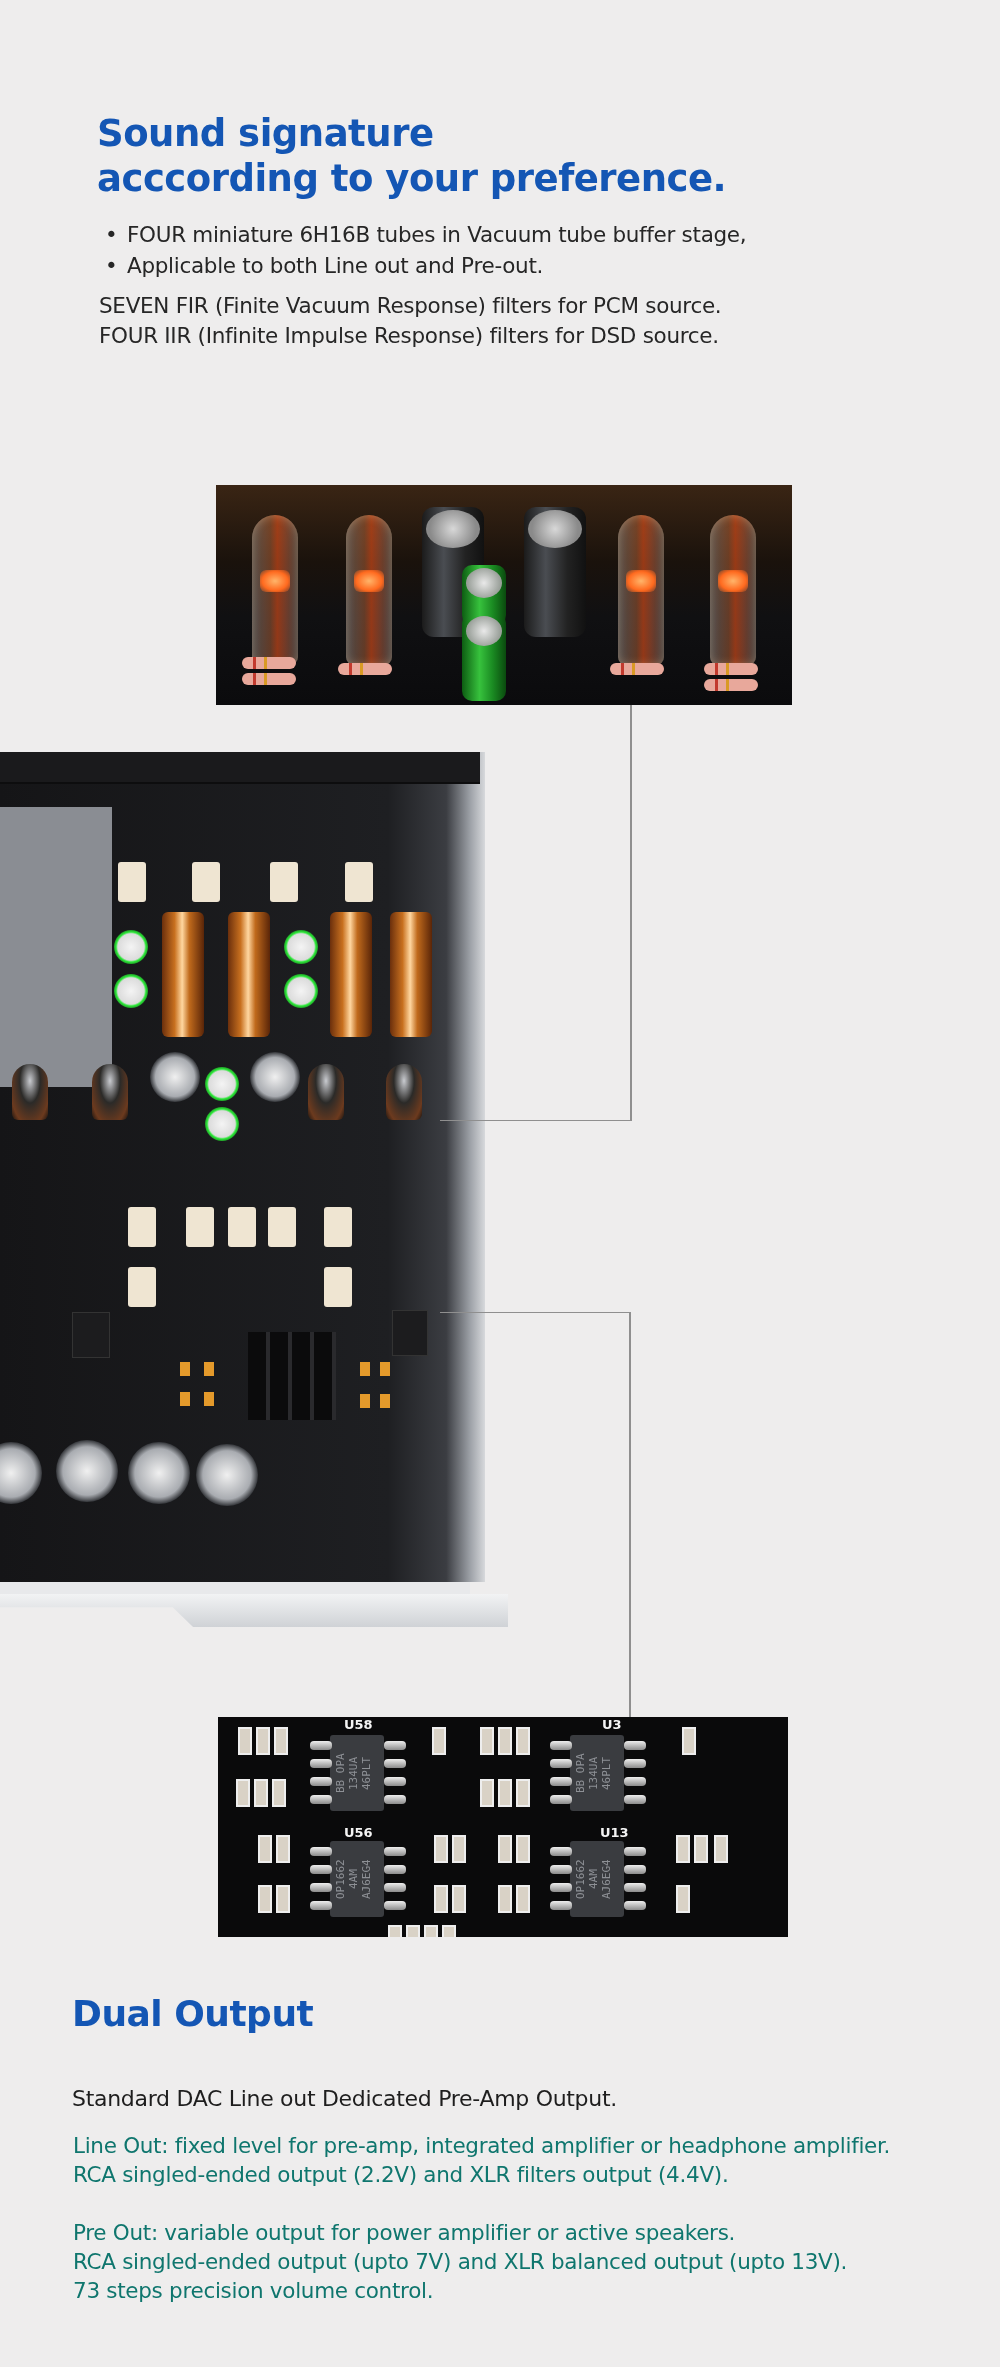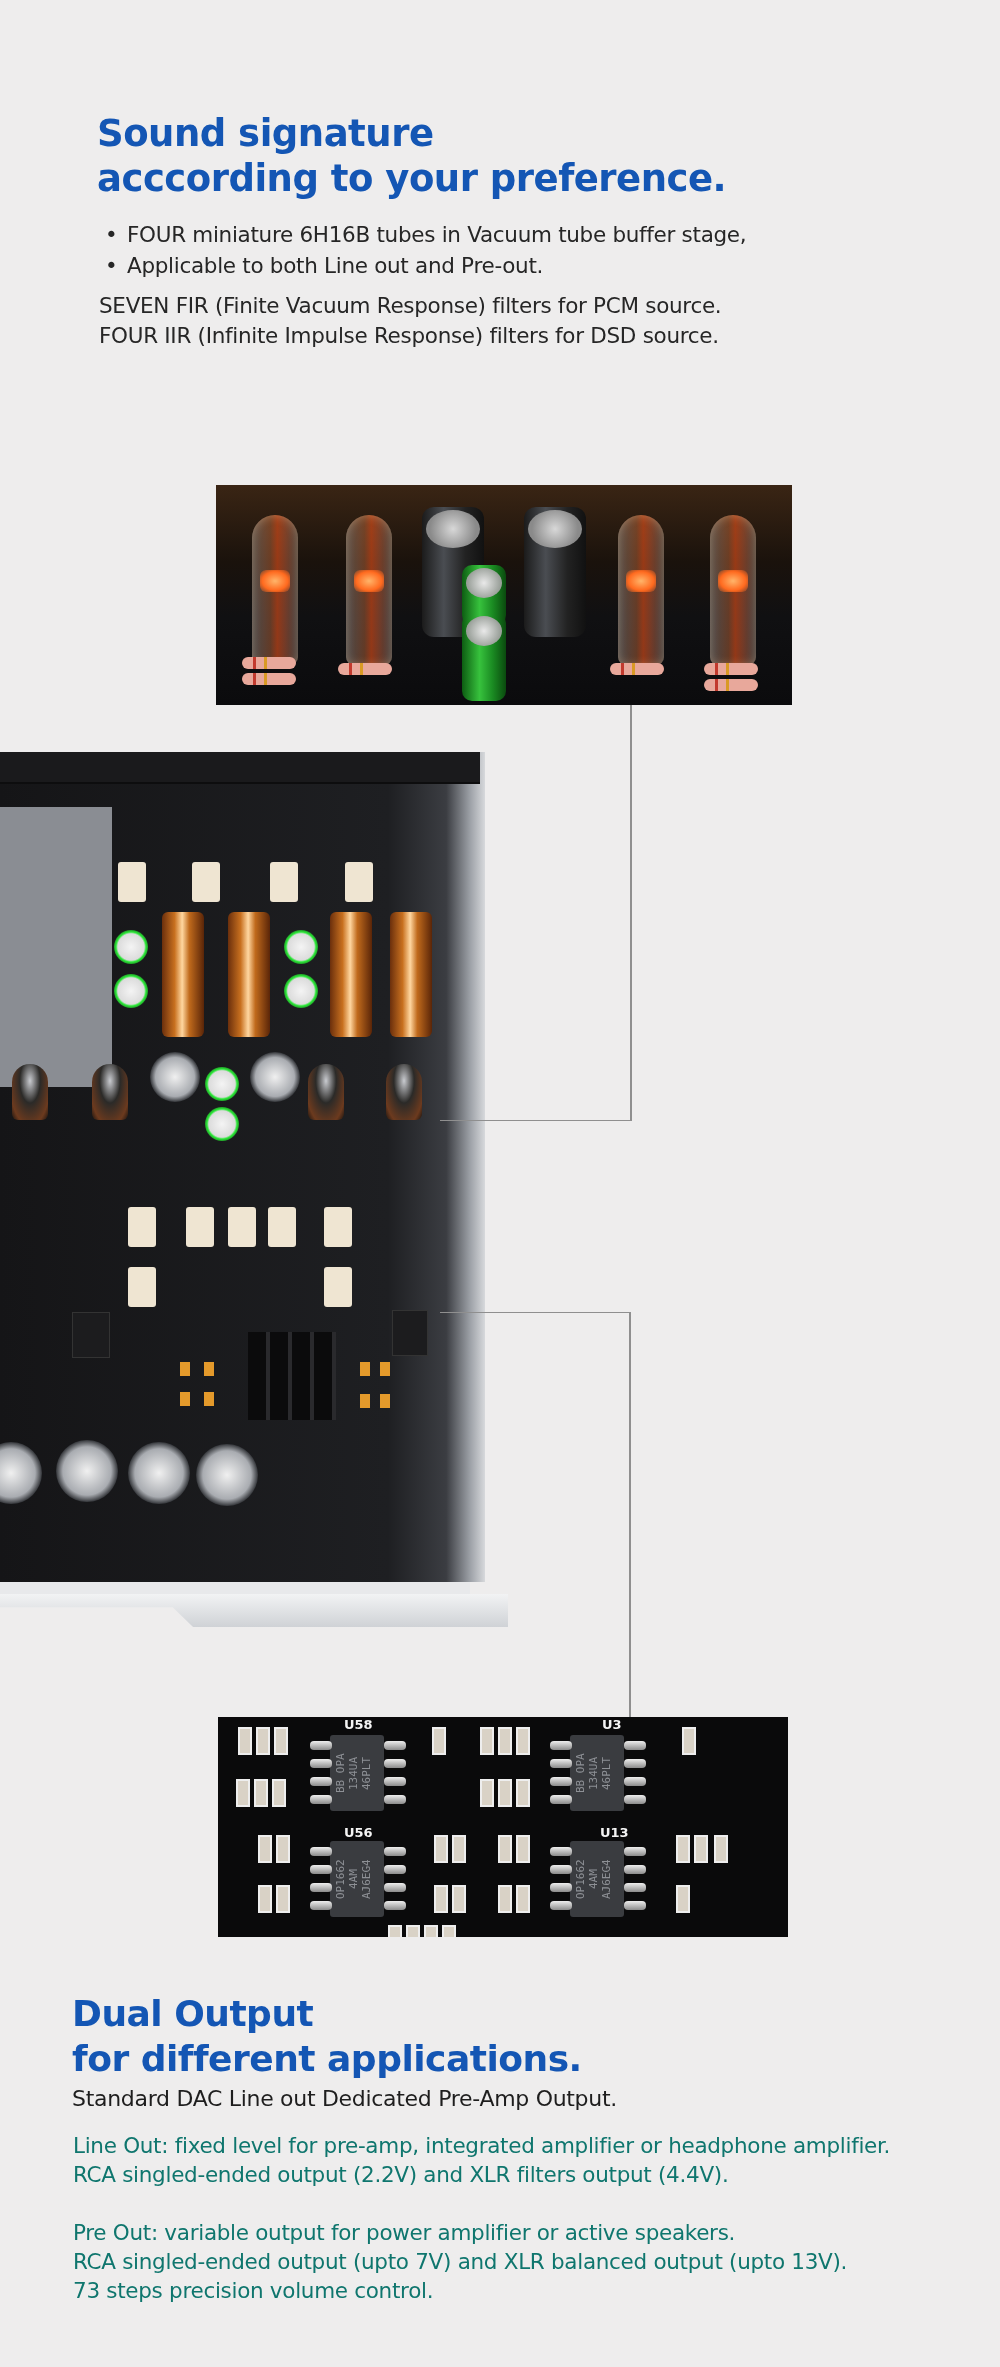--- a/index.html
+++ b/index.html
@@ -263,21 +263,20 @@
     <div class="smd" style="left:496px; top:118px;"></div>
   <div class="smd" style="left:458px; top:168px;"></div>
   <div class="smd" style="left:170px; top:208px;"></div>
     <div class="smd" style="left:188px; top:208px;"></div>
     <div class="smd" style="left:206px; top:208px;"></div>
     <div class="smd" style="left:224px; top:208px;"></div>
 </div>
 
 <div class="abs h2-title" style="left:72px; top:1991px;">
   <div>Dual Output</div>
-  <div>for different applications.</div>
 </div>
 <div class="abs sub" style="left:72px; top:2084px;">Standard DAC Line out Dedicated Pre-Amp Output.</div>
 
 <div class="abs para" style="left:73px; top:2131px; width:900px;">
   <p>
     <span style="display:block">Line Out: fixed level for pre-amp, integrated amplifier or headphone amplifier.</span>
     <span style="display:block">RCA singled-ended output (2.2V) and XLR filters output (4.4V).</span>
   </p>
   <p>
     <span style="display:block">Pre Out: variable output for power amplifier or active speakers.</span>

